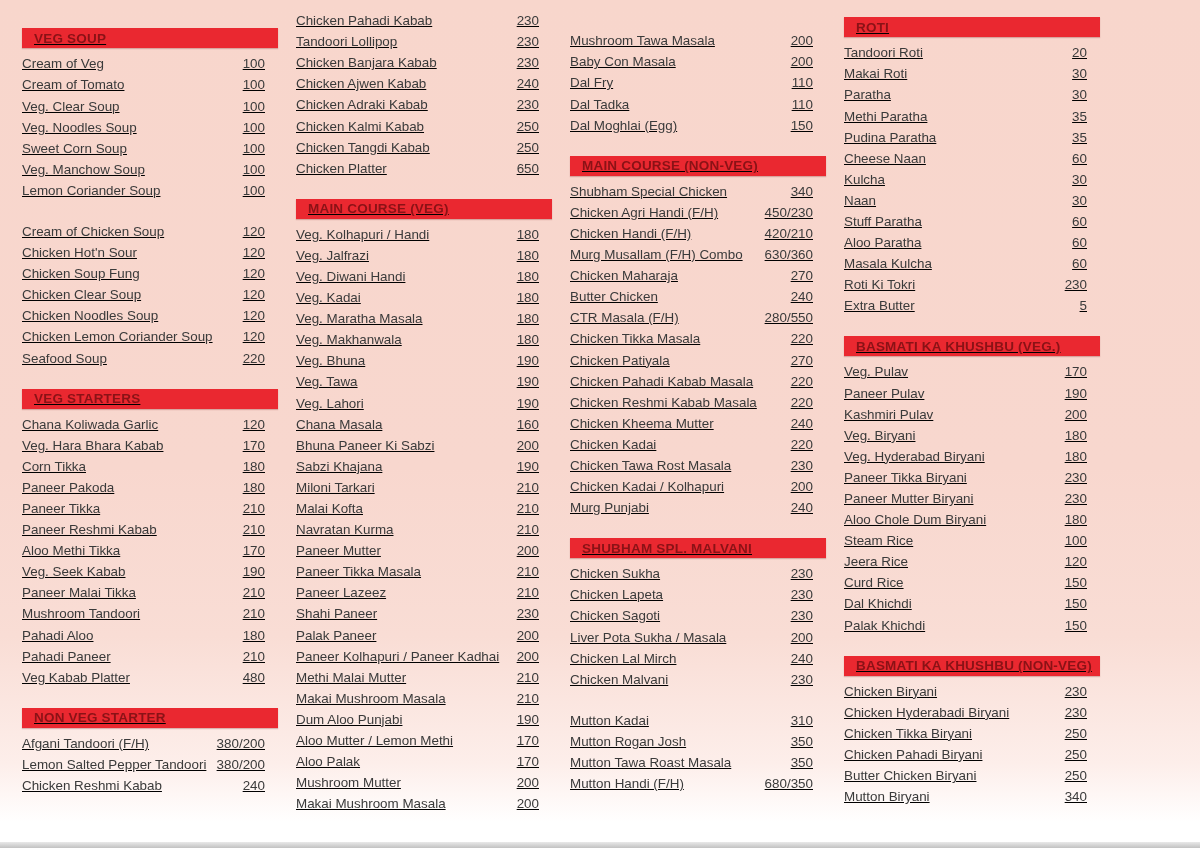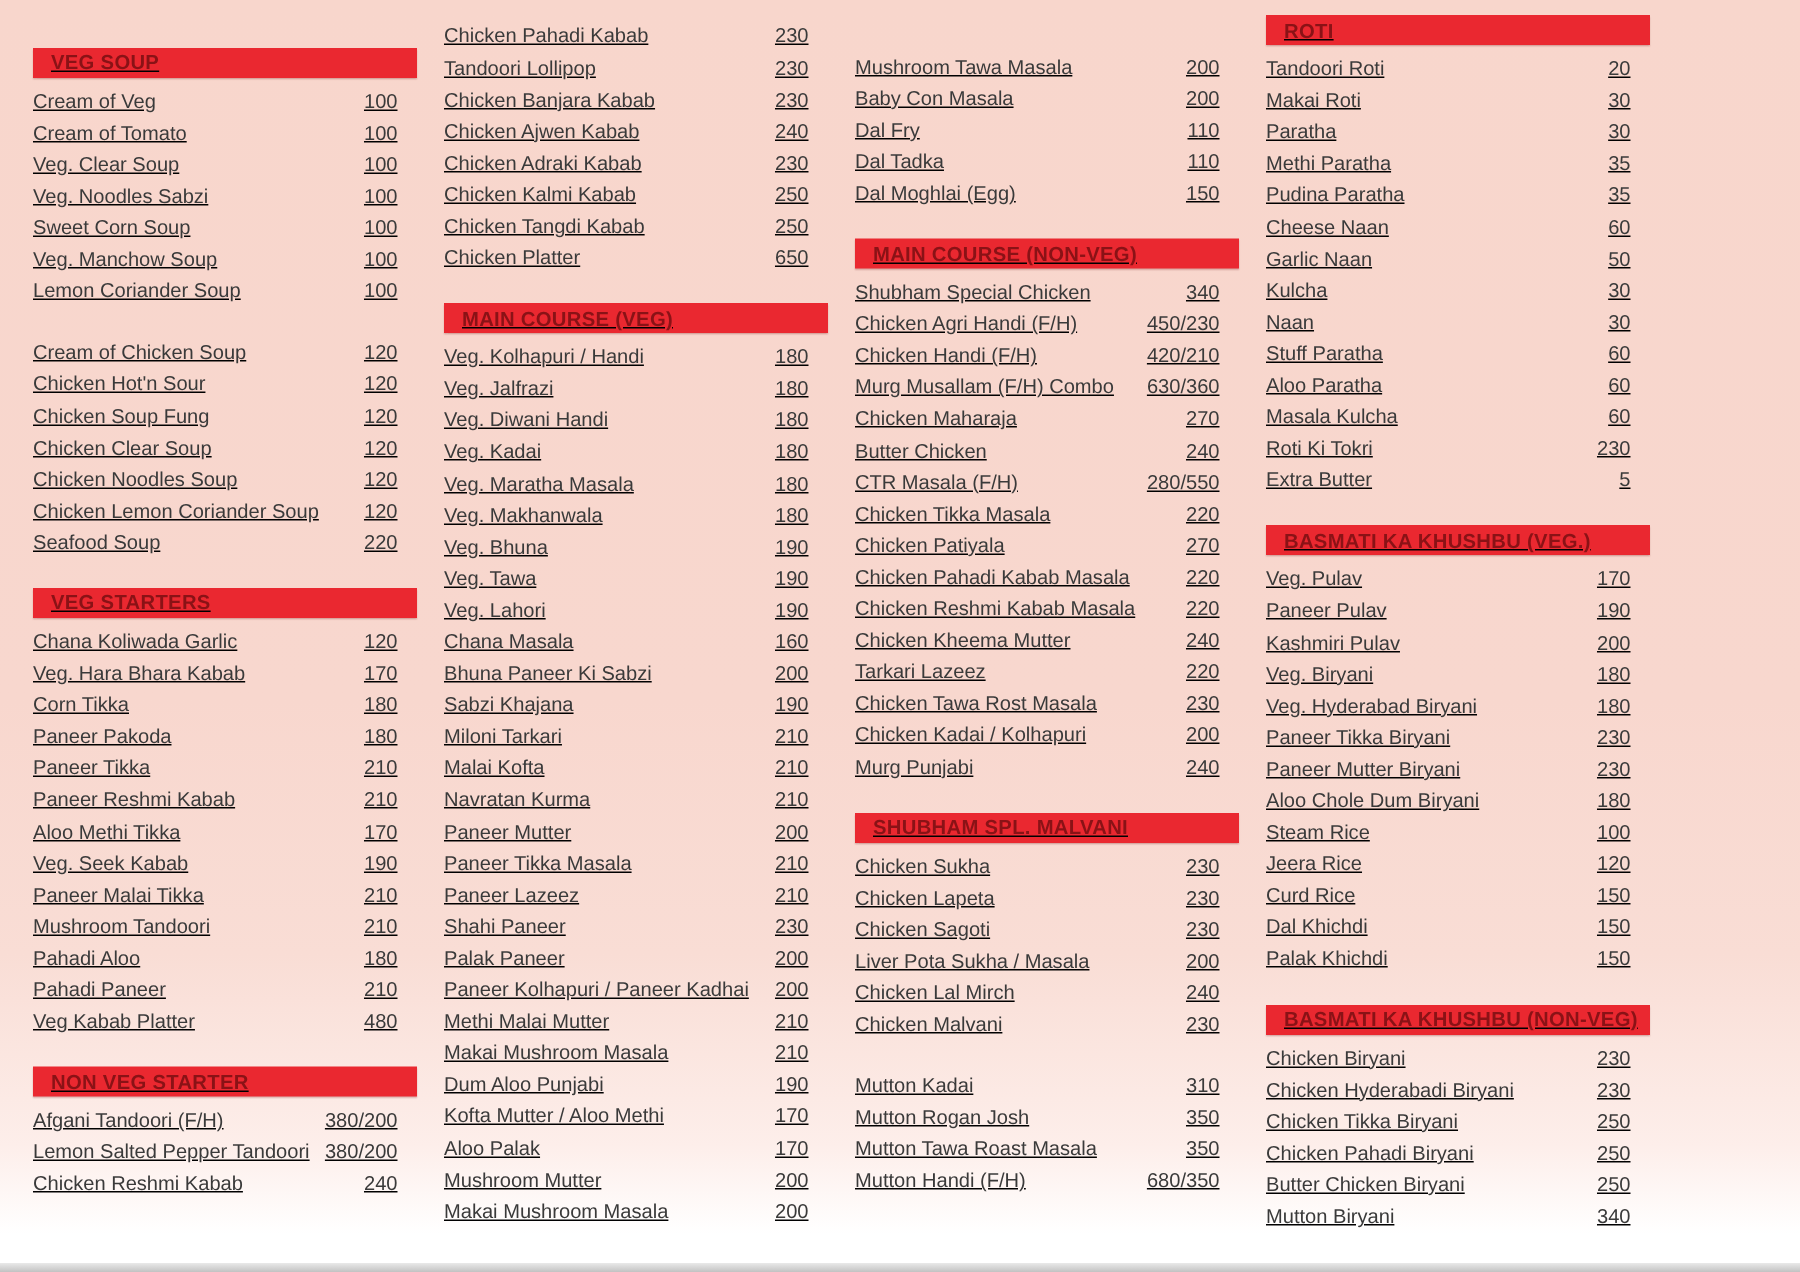--- a/index.html
+++ b/index.html
@@ -84,21 +84,21 @@
           </div>
           <div class="menu-row">
             <span class="item-name">Cream of Tomato</span>
             <span class="item-price">100</span>
           </div>
           <div class="menu-row">
             <span class="item-name">Veg. Clear Soup</span>
             <span class="item-price">100</span>
           </div>
           <div class="menu-row">
-            <span class="item-name">Veg. Noodles Sabzi</span>
+            <span class="item-name">Veg. Noodles Soup</span>
             <span class="item-price">100</span>
           </div>
           <div class="menu-row">
             <span class="item-name">Sweet Corn Soup</span>
             <span class="item-price">100</span>
           </div>
           <div class="menu-row">
             <span class="item-name">Veg. Manchow Soup</span>
             <span class="item-price">100</span>
           </div>
@@ -341,21 +341,21 @@
           </div>
           <div class="menu-row">
             <span class="item-name">Makai Mushroom Masala</span>
             <span class="item-price">210</span>
           </div>
           <div class="menu-row">
             <span class="item-name">Dum Aloo Punjabi</span>
             <span class="item-price">190</span>
           </div>
           <div class="menu-row">
-            <span class="item-name">Kofta Mutter / Aloo Methi</span>
+            <span class="item-name">Aloo Mutter / Lemon Methi</span>
             <span class="item-price">170</span>
           </div>
           <div class="menu-row">
             <span class="item-name">Aloo Palak</span>
             <span class="item-price">170</span>
           </div>
           <div class="menu-row">
             <span class="item-name">Mushroom Mutter</span>
             <span class="item-price">200</span>
           </div>
@@ -434,21 +434,21 @@
           </div>
           <div class="menu-row">
             <span class="item-name">Chicken Reshmi Kabab Masala</span>
             <span class="item-price">220</span>
           </div>
           <div class="menu-row">
             <span class="item-name">Chicken Kheema Mutter</span>
             <span class="item-price">240</span>
           </div>
           <div class="menu-row">
-            <span class="item-name">Tarkari Lazeez</span>
+            <span class="item-name">Chicken Kadai</span>
             <span class="item-price">220</span>
           </div>
           <div class="menu-row">
             <span class="item-name">Chicken Tawa Rost Masala</span>
             <span class="item-price">230</span>
           </div>
           <div class="menu-row">
             <span class="item-name">Chicken Kadai / Kolhapuri</span>
             <span class="item-price">200</span>
           </div>
@@ -526,24 +526,20 @@
             <span class="item-name">Methi Paratha</span>
             <span class="item-price">35</span>
           </div>
           <div class="menu-row">
             <span class="item-name">Pudina Paratha</span>
             <span class="item-price">35</span>
           </div>
           <div class="menu-row">
             <span class="item-name">Cheese Naan</span>
             <span class="item-price">60</span>
-          </div>
-          <div class="menu-row">
-            <span class="item-name">Garlic Naan</span>
-            <span class="item-price">50</span>
           </div>
           <div class="menu-row">
             <span class="item-name">Kulcha</span>
             <span class="item-price">30</span>
           </div>
           <div class="menu-row">
             <span class="item-name">Naan</span>
             <span class="item-price">30</span>
           </div>
           <div class="menu-row">

